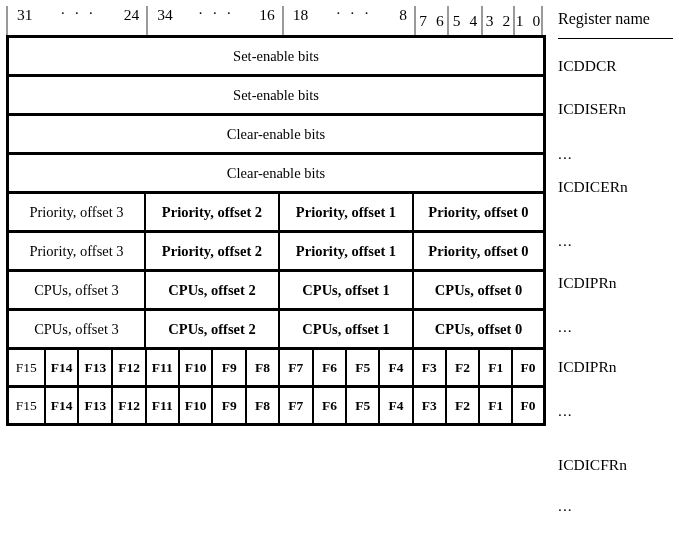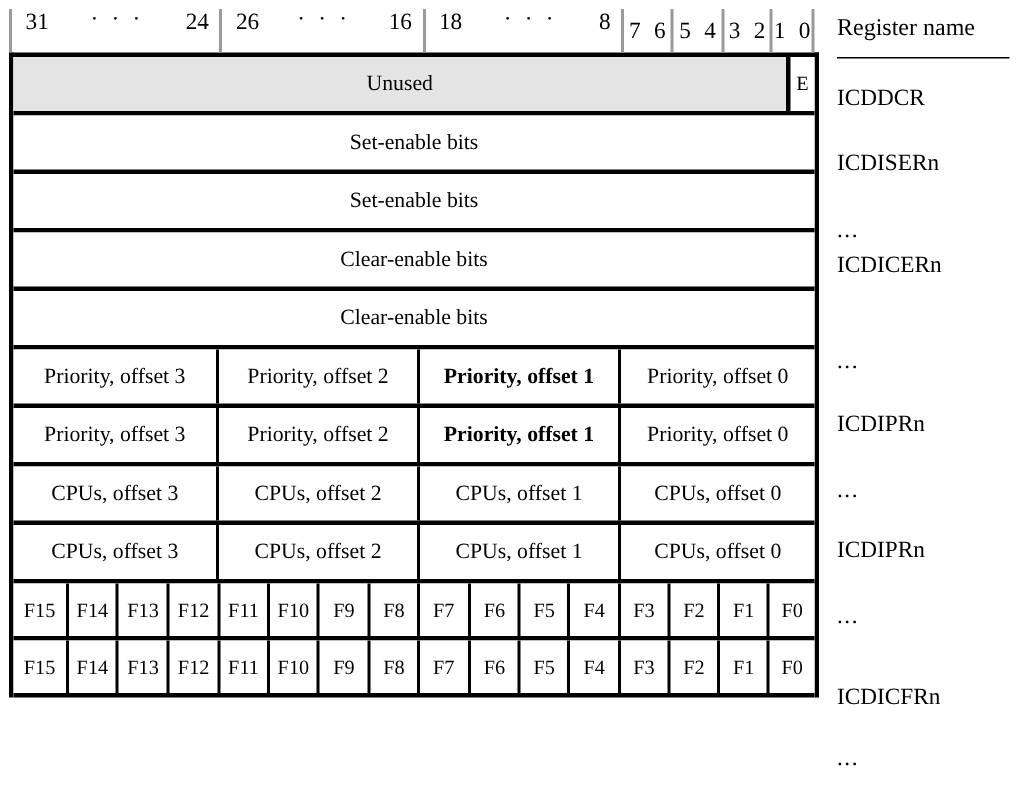--- a/index.html
+++ b/index.html
@@ -92,20 +92,21 @@
     display: flex;
     align-items: center;
     justify-content: center;
     font-size: 14.5px;
     box-sizing: border-box;
     overflow: hidden;
     white-space: nowrap;
   }
   .cell.div {
     border-left: 2px solid #000000;
+    font-weight: bold;
   }
   .cell.bold {
     font-weight: bold;
   }
   .cell.shaded {
     background: #e4e4e4;
   }
   .cell.thickdiv {
     border-left: 3px solid #000000;
   }
@@ -175,21 +176,21 @@
 
   <div class="reg-table">
 
     <div class="bit-header">
       <div class="bh wide" style="width:141px">
         <span>31</span>
         <span class="dots">· · ·</span>
         <span>24</span>
       </div>
       <div class="bh wide" style="width:136px">
-        <span>26</span>
+        <span>34</span>
         <span class="dots">· · ·</span>
         <span>16</span>
       </div>
       <div class="bh wide" style="width:133px">
         <span>18</span>
         <span class="dots">· · ·</span>
         <span>8</span>
       </div>
       <div class="bh narrow pairgap" style="width:33px">
         <span>7</span>
@@ -205,24 +206,20 @@
       </div>
       <div class="bh narrow pairgap" style="width:28px">
         <span>1</span>
         <span>0</span>
       </div>
       <div class="endcap"></div>
     </div>
 
     <div class="reg-body">
 
-      <div class="reg-row">
-        <div class="cell shaded" style="width:515px">Unused</div>
-        <div class="cell thickdiv small" style="width:19px">E</div>
-      </div>
 
       <div class="reg-row">
         <div class="cell" style="width:534px">Set-enable bits</div>
       </div>
 
       <div class="reg-row">
         <div class="cell" style="width:534px">Set-enable bits</div>
       </div>
 
       <div class="reg-row">
@@ -304,21 +301,21 @@
 
   <div class="col-divider"></div>
 
   <div class="name-col">
     <div class="name-head">Register name</div>
     <div class="name-rule"></div>
 
     <div class="name-item" style="top:57px">ICDDCR</div>
     <div class="name-item" style="top:100px">ICDISERn</div>
     <div class="name-item ellip" style="top:145px">...</div>
-    <div class="name-item" style="top:168px">ICDICERn</div>
+    <div class="name-item" style="top:178px">ICDICERn</div>
     <div class="name-item ellip" style="top:232px">...</div>
     <div class="name-item" style="top:274px">ICDIPRn</div>
     <div class="name-item ellip" style="top:318px">...</div>
     <div class="name-item" style="top:358px">ICDIPRn</div>
     <div class="name-item ellip" style="top:402px">...</div>
     <div class="name-item" style="top:456px">ICDICFRn</div>
     <div class="name-item ellip" style="top:497px">...</div>
   </div>
 
 

